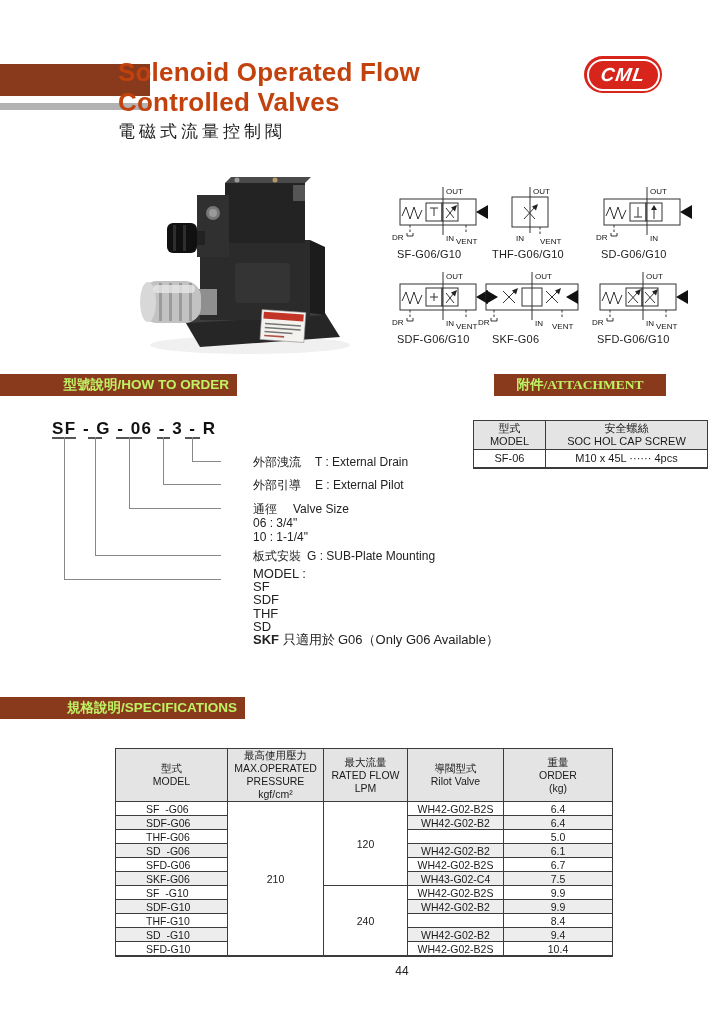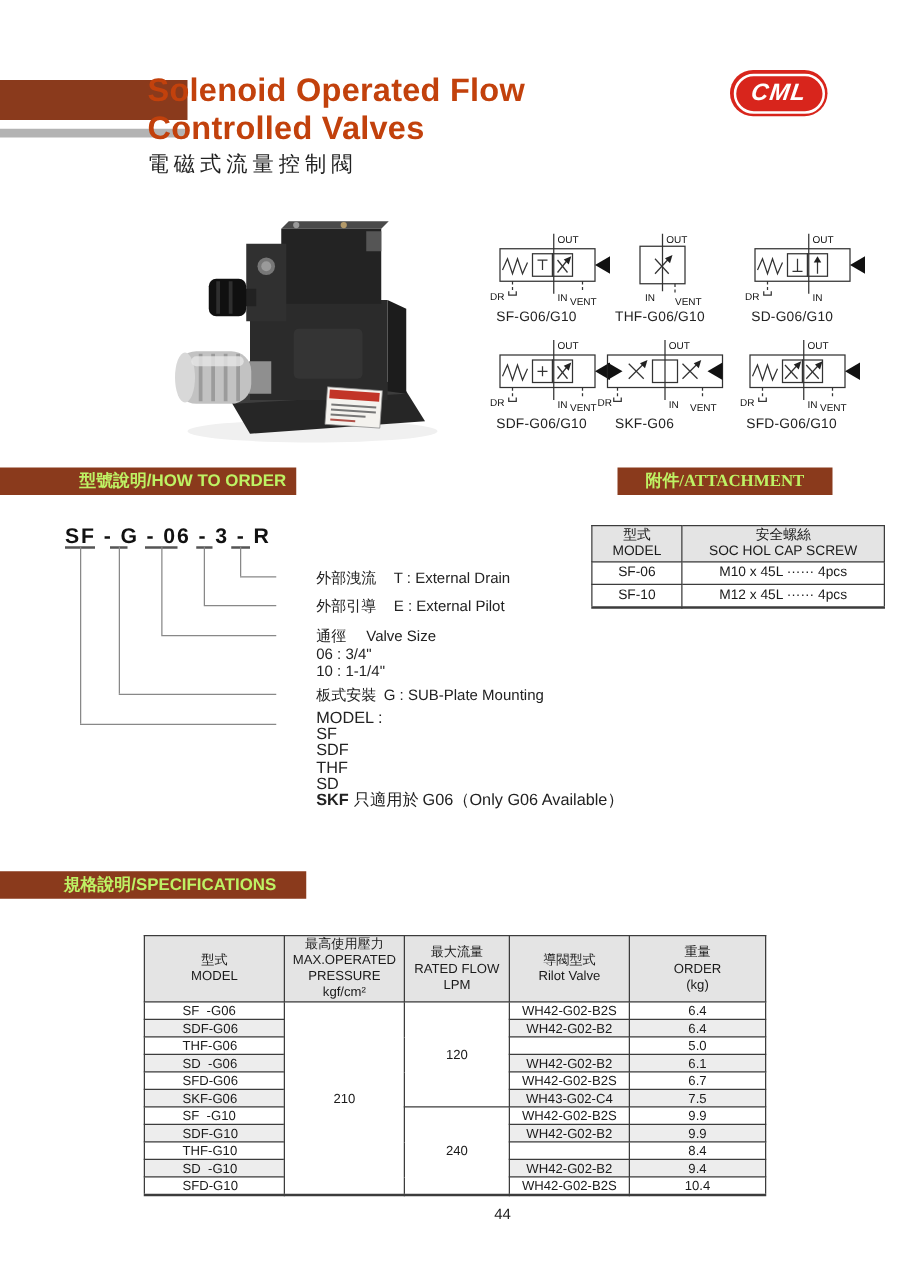--- a/index.html
+++ b/index.html
@@ -14,21 +14,21 @@
   .subtitle{left:118px;top:120px;font-size:17px;letter-spacing:4px;color:#222;}
   .logo{left:584px;top:56px;width:78px;height:37px;background:#d8251c;border-radius:20px;padding:2.5px;box-sizing:border-box;}
   .logo-inner{width:100%;height:100%;border:2px solid #fff;border-radius:16px;background:#d8251c;
               display:flex;align-items:center;justify-content:center;box-sizing:border-box;}
   .logo-text{color:#fff;font-style:italic;font-weight:bold;font-size:19px;letter-spacing:1px;transform:skewX(-8deg);line-height:1;}
 
   
   .section-bar{background:#8a3a1c;color:#bef264;font-weight:bold;font-size:13.5px;display:flex;align-items:center;box-sizing:border-box;}
   .bar-order{left:0;top:374px;width:237px;height:22px;justify-content:flex-end;padding-right:8px;}
   .bar-attach{left:494px;top:374px;width:172px;height:22px;justify-content:center;font-family:Liberation Serif, serif;}
-  .bar-spec{left:0;top:697px;width:245px;height:22px;justify-content:flex-end;padding-right:24px;}
+  .bar-spec{left:0;top:697px;width:245px;height:22px;justify-content:flex-end;padding-right:8px;}
 
   
   .diag-cell{position:absolute;width:116px;}
   .diag-cell svg{display:block;}
   .diag-caption{font-size:11px;color:#222;padding-left:9px;margin-top:3px;letter-spacing:.2px;}
   svg.diag text{font-family:"Liberation Sans",sans-serif;font-size:8px;fill:#111;stroke:none;}
 
   
   .code{left:52px;top:419px;font-size:17px;font-weight:bold;letter-spacing:1.5px;color:#111;}
   .tk{position:absolute;height:2px;background:#555;}
@@ -327,24 +327,20 @@
           <div>安全螺絲</div>
           <div>SOC HOL CAP SCREW</div>
         </th>
       </tr>
     </thead>
     <tbody>
       <tr>
         <td>SF-06</td>
         <td>M10 x 45L ······ 4pcs</td>
       </tr>
-      <tr>
-        <td>SF-10</td>
-        <td>M12 x 45L ······ 4pcs</td>
-      </tr>
     </tbody>
   </table>
 
   <table class="spec-table">
     <colgroup>
       <col style="width:112px">
         <col style="width:96px">
         <col style="width:84px">
         <col style="width:96px">
         <col style="width:109px">

